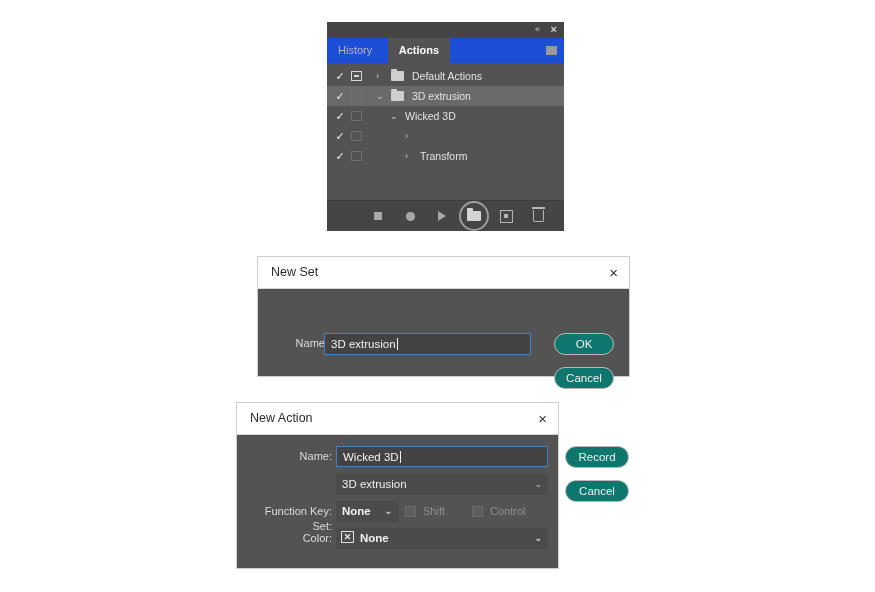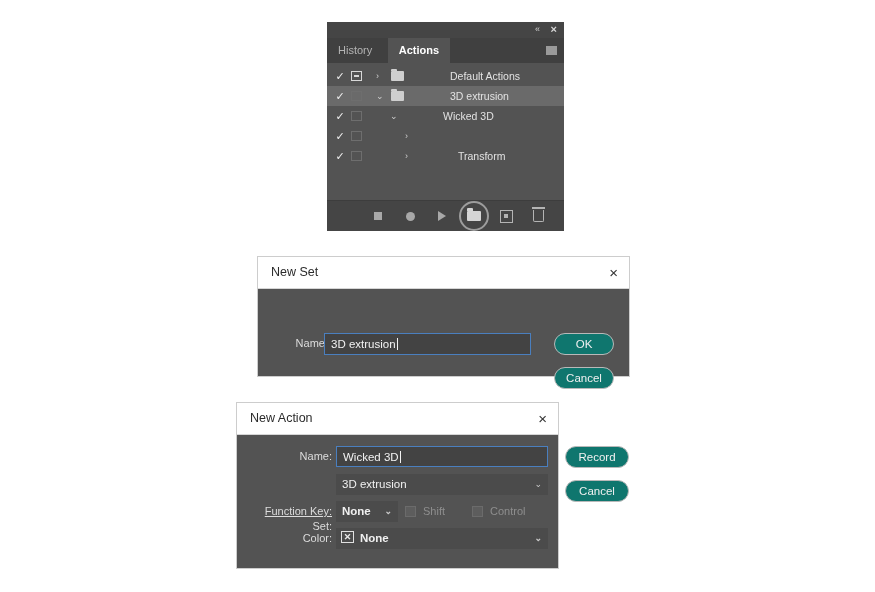--- a/index.html
+++ b/index.html
@@ -46,21 +46,21 @@
     top: 1px;
     font-size: 11px;
     color: #d8d8d8;
     line-height: 12px;
     cursor: pointer;
     font-weight: bold;
   }
   .panel-tabs {
     position: relative;
     height: 25px;
-    background: #404040;
+    background: #1d4ed8;
   }
   .panel-tab {
     display: inline-block;
     height: 25px;
     line-height: 25px;
     padding: 0 11px;
     font-size: 11px;
     color: #b4b4b4;
     box-sizing: border-box;
     cursor: pointer;
@@ -152,21 +152,20 @@
     left: 0;
     top: -2px;
     width: 6px;
     height: 2px;
     background: #cfcfcf;
     border-radius: 1px 1px 0 0;
   }
   .act-label {
     position: absolute;
     top: 0;
-    margin-left: 38px;
   }
 
   .panel-footer {
     position: absolute;
     left: 0;
     bottom: 0;
     width: 100%;
     height: 30px;
     background: #454545;
     border-top: 1px solid #3d3d3d;
@@ -467,21 +466,21 @@
     <span class="dlg-close">×</span>
   </div>
   <div class="dlg-body" style="height:134px;">
 
     <span class="fld-label" style="left:20px; top:15px; width:75px;">Name:</span>
     <div class="text-input" style="left:99px; top:11px; width:212px; height:21px;"><span>Wicked 3D</span><span class="caret"></span></div>
 
     <span class="fld-label" style="left:20px; top:43px; width:75px;margin-top:42px;">Set:</span>
     <div class="dropdown" style="left:99px; top:39px; width:212px; height:21px; line-height:21px;"><span>3D extrusion</span><span class="dd-caret" style="line-height:21px;">⌄</span></div>
 
-    <span class="fld-label" style="left:5px; top:70px; width:90px;text-decoration:underline;">Function Key:</span>
+    <span class="fld-label" style="left:5px; top:70px; width:90px;">Function Key:</span>
     <div class="dropdown" style="left:99px; top:66px; width:62px; height:21px; line-height:21px; font-weight:bold;"><span>None</span><span class="dd-caret" style="line-height:21px;">⌄</span></div>
     <span class="chk" style="left:168px; top:71px;"></span>
     <span class="chk-label" style="left:186px; top:70px;">Shift</span>
     <span class="chk" style="left:235px; top:71px;"></span>
     <span class="chk-label" style="left:253px; top:70px;">Control</span>
 
     <span class="fld-label" style="left:20px; top:97px; width:75px;text-align:right;">Color:</span>
     <div class="dropdown" style="left:99px; top:93px; width:212px; height:21px; line-height:21px; padding-left:24px; font-weight:bold;"><span class="color-swatch-none">✕</span><span>None</span><span class="dd-caret" style="line-height:21px;">⌄</span></div>
 
     <div class="pill-btn" style="left:328px; top:11px; width:64px; height:22px;">Record</div>

